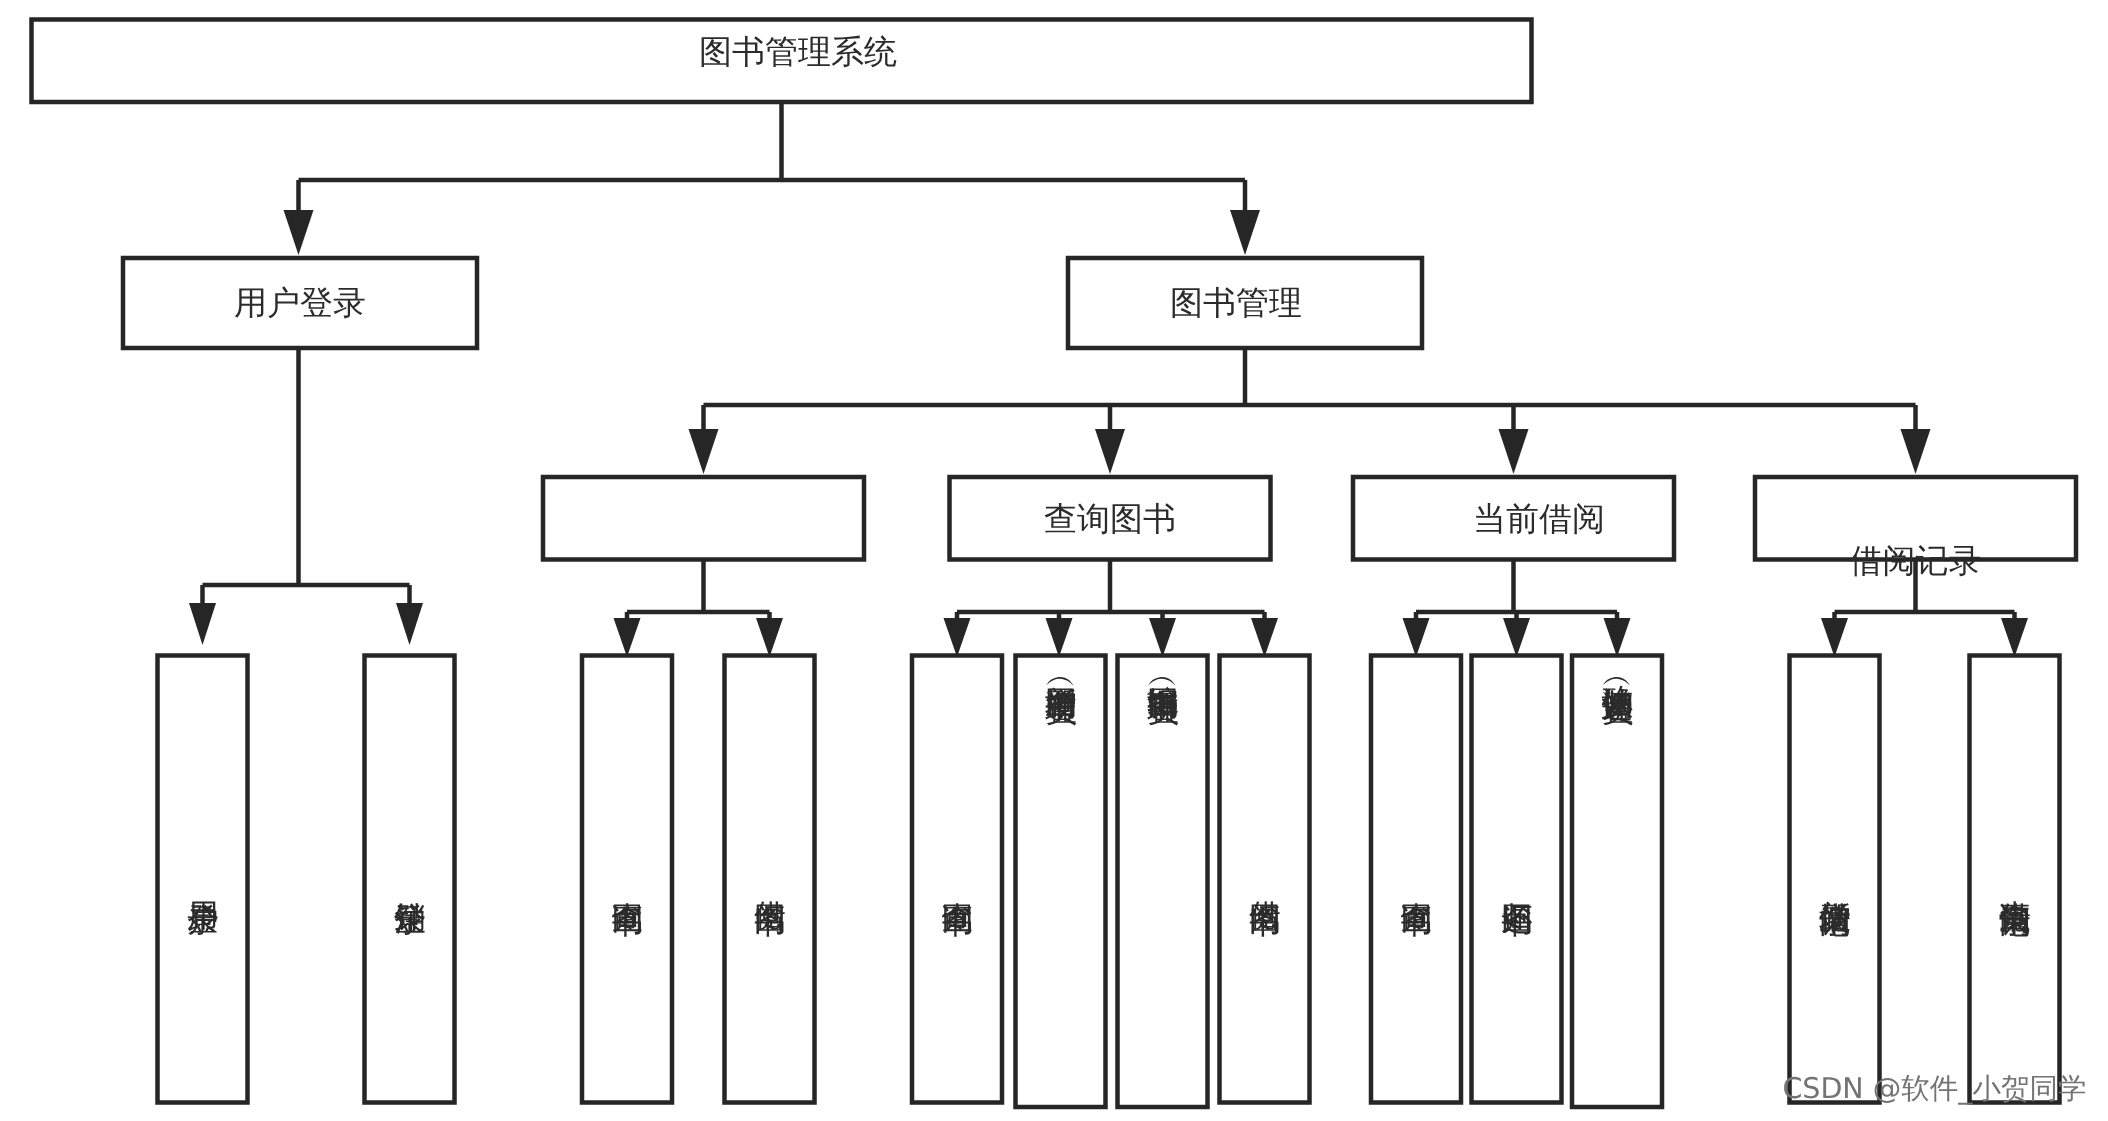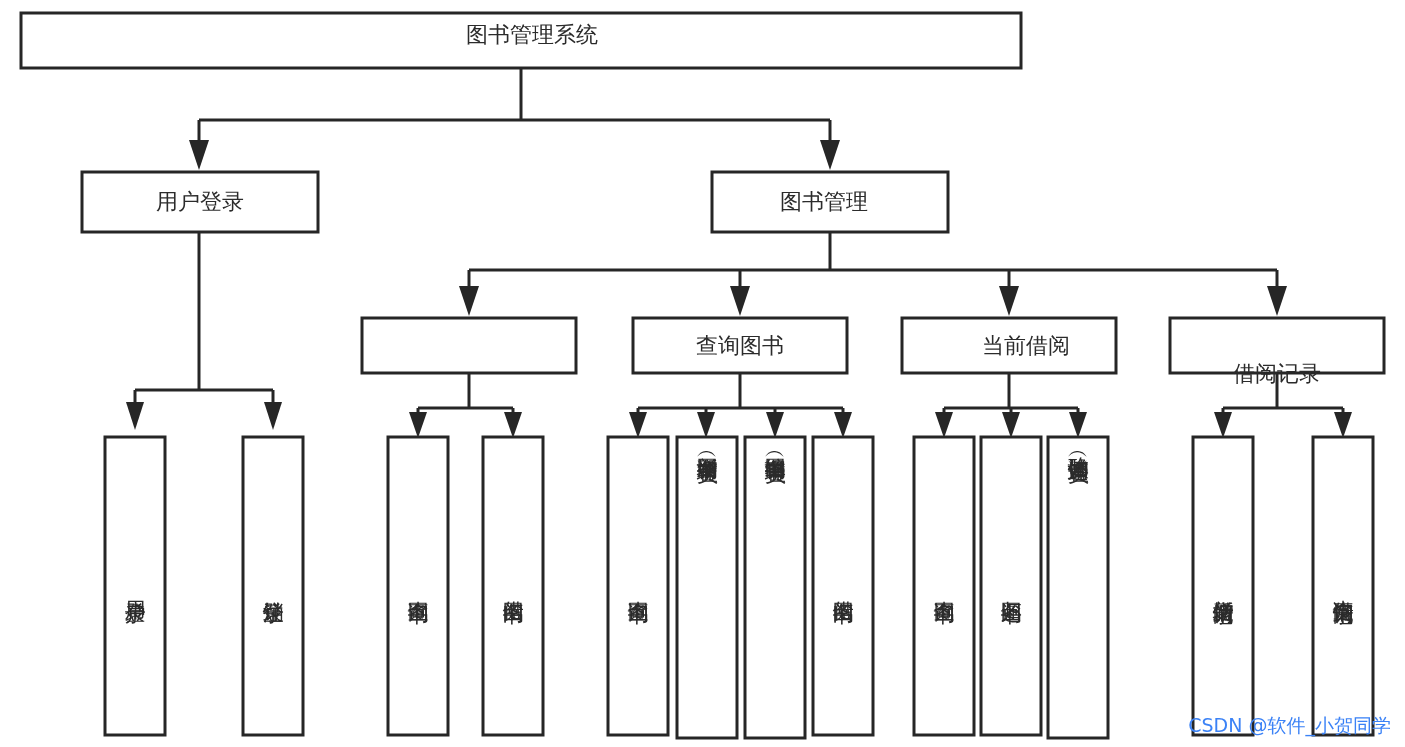--- a/index.html
+++ b/index.html
@@ -70,21 +70,21 @@
     font-size: 22px;
     color: #2b2b2b;
     white-space: nowrap;
   }
   .watermark {
     position: absolute;
     right: 14px;
     bottom: 8px;
     font-family: "DejaVu Sans", "Liberation Sans", sans-serif;
     font-size: 19px;
-    color: #3b82f6;
+    color: #737373;
     white-space: nowrap;
     pointer-events: none;
   }
 </style>
 </head>
 <body>
 
 <div id="diagram-root">
 
   <svg class="diagram-canvas" viewBox="0 0 1405 747">

